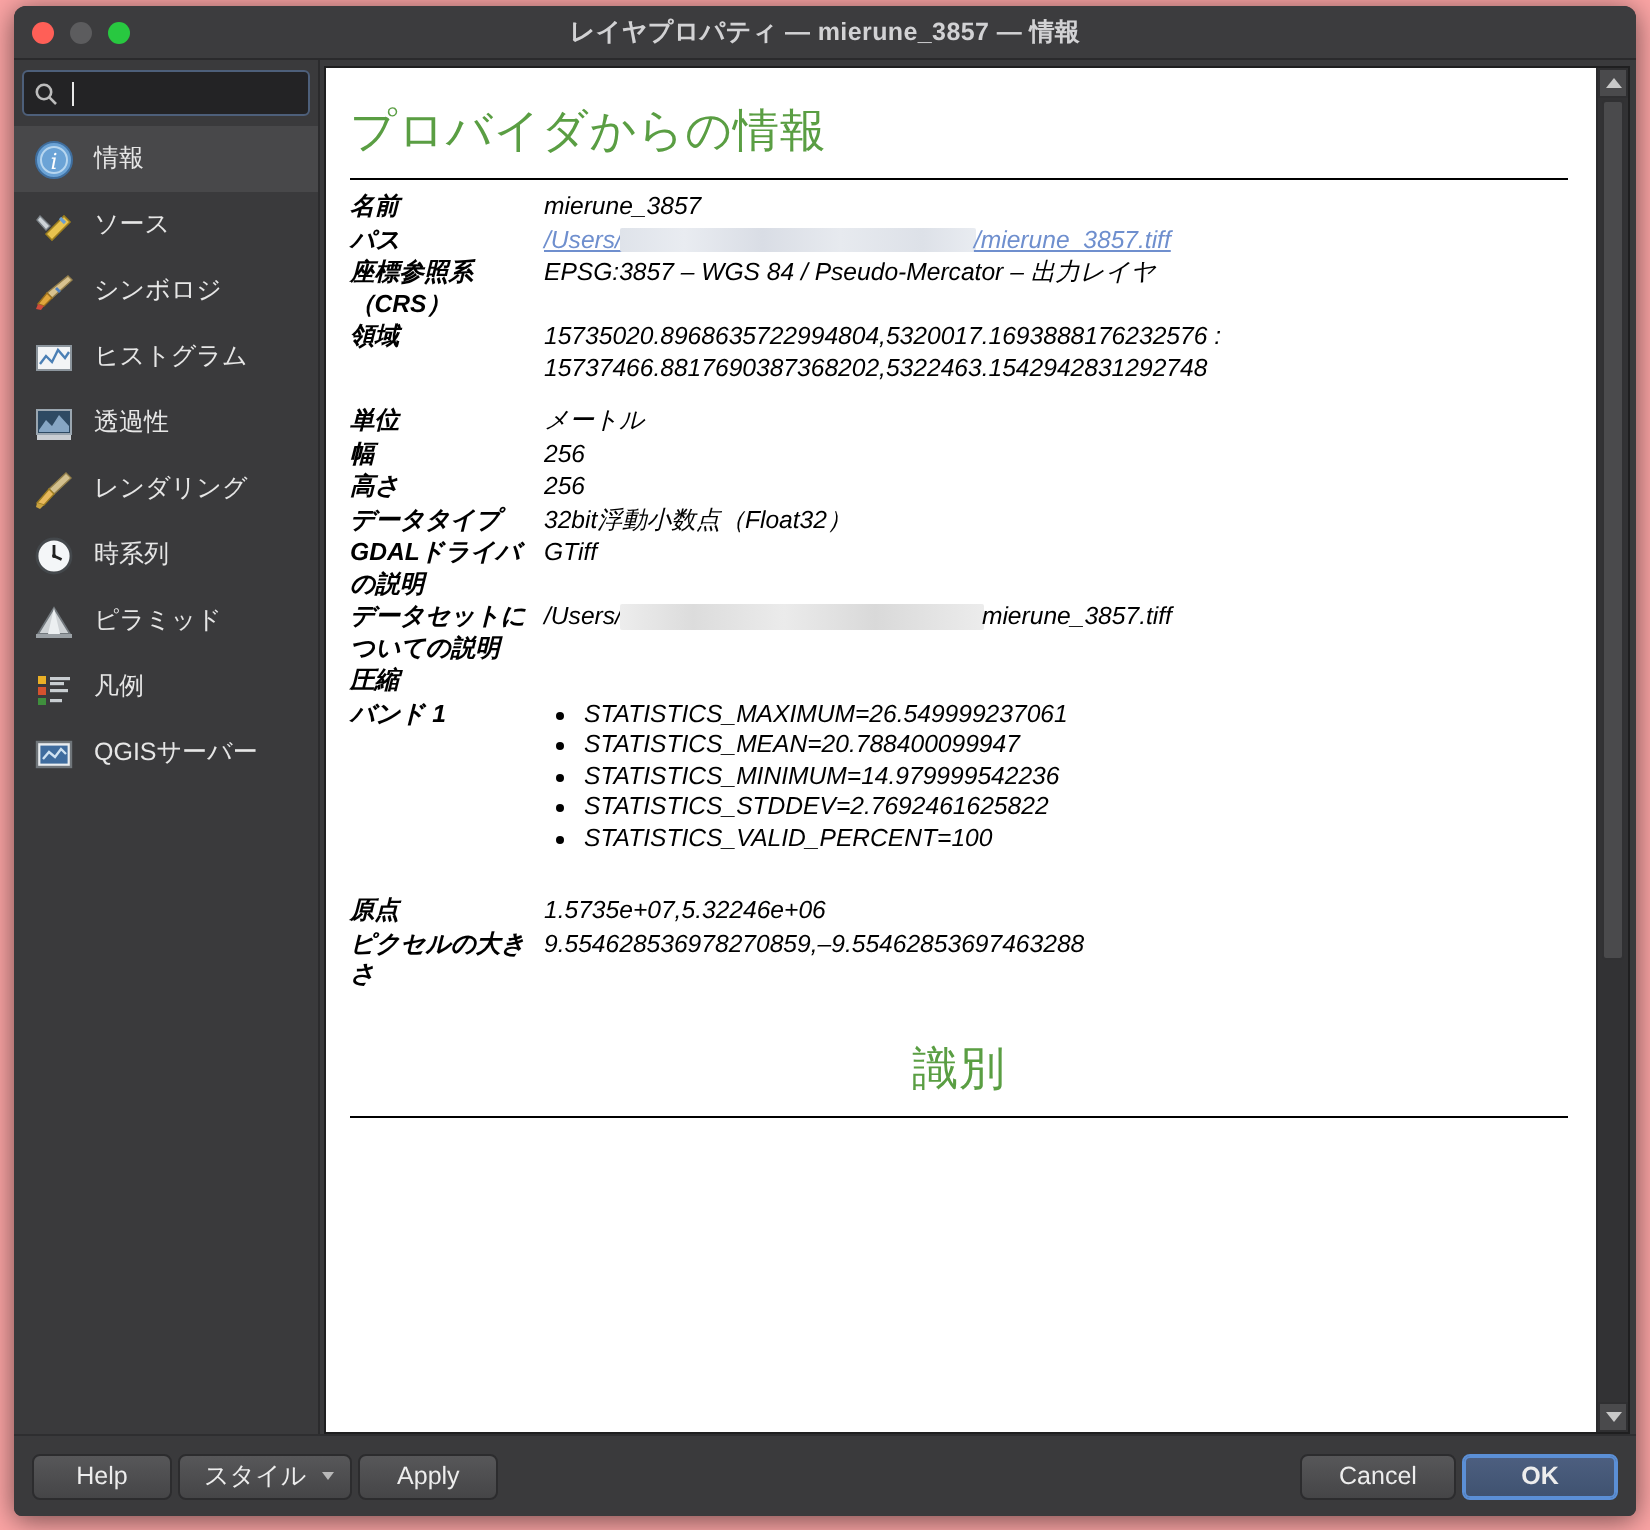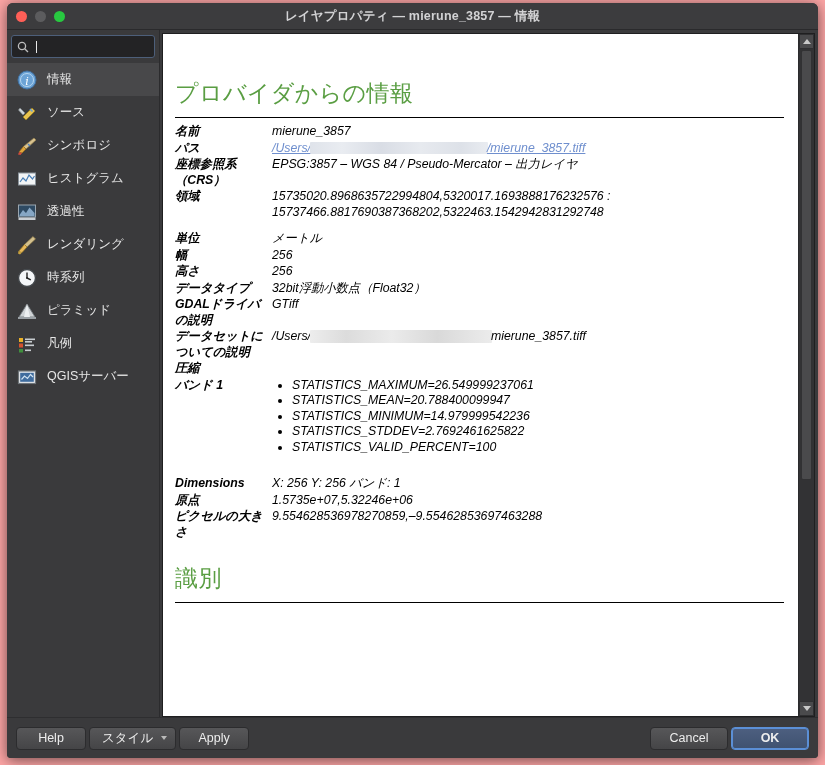--- a/index.html
+++ b/index.html
@@ -153,34 +153,34 @@
     min-width: 0;
     border: 1px solid #1f1f20;
     overflow: hidden;
   }
   .doc {
     flex: 1 1 auto;
     overflow: hidden;
     padding: 10px 14px 0 12px;
     min-width: 0;
     color: #000;
-    margin-top: 28px;
   }
 
   h1.section {
     color: #5a9e43;
     font-size: 23px;
     font-weight: normal;
     margin: 6px 0 6px 0;
     padding: 0 0 8px 0;
     border-bottom: 1px solid #000;
     letter-spacing: 0.4px;
   }
   h1.section.bottom {
     margin-top: 22px;
+    text-align: center;
   }
 
   table.props {
     width: 100%;
     border-collapse: collapse;
     font-size: 12.3px;
     table-layout: fixed;
   }
   table.props td {
     vertical-align: top;
@@ -542,24 +542,20 @@
                 </td>
               </tr>
               <tr class="spacer">
                     <td></td>
                     <td></td>
                   </tr>
               <tr class="spacer">
                     <td></td>
                     <td></td>
                   </tr>
-              <tr>
-                <td class="k">Dimensions</td>
-                <td class="v">X: 256 Y: 256 バンド: 1</td>
-              </tr>
               <tr>
                 <td class="k">原点</td>
                 <td class="v">1.5735e+07,5.32246e+06</td>
               </tr>
               <tr>
                 <td class="k">ピクセルの大きさ</td>
                 <td class="v">9.554628536978270859,–9.55462853697463288</td>
               </tr>
             </tbody>
               </table>

